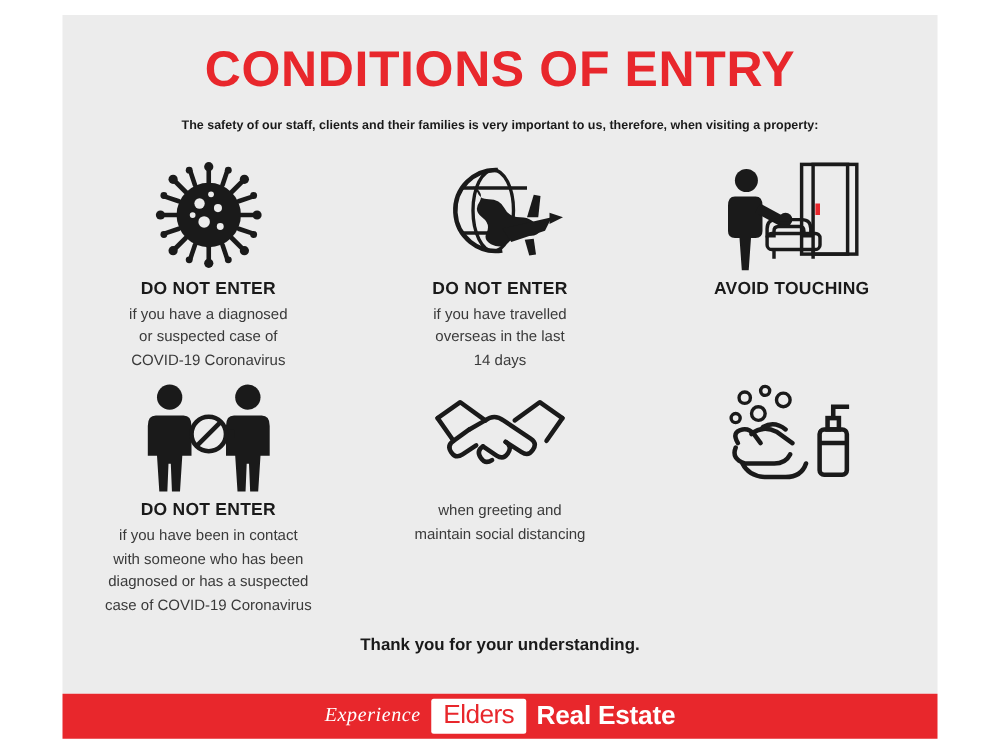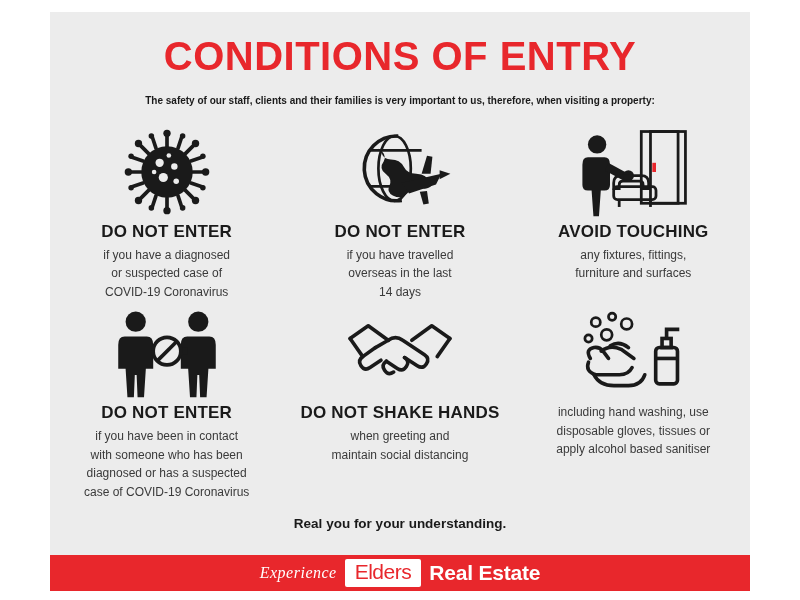--- a/index.html
+++ b/index.html
@@ -52,21 +52,21 @@
     text-align: center;
     box-sizing: border-box;
   }
   .icon-wrap {
     height: 92px;
     display: flex;
     align-items: center;
     justify-content: center;
   }
   .cell-heading {
-    font-size: 17px;
+    font-size: 14px;
     font-weight: bold;
     color: #1a1a1a;
     letter-spacing: 0.2px;
     margin-top: 4px;
   }
   .cell-body {
     font-size: 12px;
     color: #3a3a3a;
     line-height: 1.55;
     margin-top: 4px;
@@ -218,22 +218,20 @@
           <path d="M38 40 l22 12 l-4 8 l-22 -12 z" fill="#1a1a1a"></path>
           <circle cx="60" cy="54" r="6" fill="#1a1a1a"></circle>
 
           <path d="M44 62 q0 -8 8 -8 h22 q8 0 8 8 v6 h-6 v-4 q0 -4 -4 -4 h-18 q-4 0 -4 4 v4 h-6 z" fill="none" stroke="#1a1a1a" stroke-width="3"></path>
           <rect x="44" y="66" width="46" height="14" rx="4" fill="none" stroke="#1a1a1a" stroke-width="3"></rect>
           <line x1="50" y1="80" x2="50" y2="88" stroke="#1a1a1a" stroke-width="3"></line>
           <line x1="84" y1="80" x2="84" y2="88" stroke="#1a1a1a" stroke-width="3"></line>
         </svg>
       </div>
       <div class="cell-heading">AVOID TOUCHING</div>
-      <div class="cell-body">any fixtures, fittings,
-furniture and surfaces</div>
     </div>
 
     <div class="cell">
       <div class="icon-wrap">
         <svg width="112" height="92" viewBox="0 0 120 100" aria-hidden="true">
           <circle cx="26" cy="16" r="11" fill="#1a1a1a"></circle>
           <path d="M14 32 h24 q7 0 7 9 v26 h-8 l-2 31 h-7 l-1 -24 h-2 l-1 24 h-7 l-2 -31 h-8 V41 q0 -9 7 -9 z" fill="#1a1a1a"></path>
           <circle cx="94" cy="16" r="11" fill="#1a1a1a"></circle>
           <path d="M82 32 h24 q7 0 7 9 v26 h-8 l-2 31 h-7 l-1 -24 h-2 l-1 24 h-7 l-2 -31 h-8 V41 q0 -9 7 -9 z" fill="#1a1a1a"></path>
           <path d="M44 44 h14 v8 h-14 z" fill="#1a1a1a"></path>
@@ -258,21 +256,20 @@
             <path d="M52 36 q8 -6 16 0 l24 16 q6 4 2 10 q-4 6 -10 2 l-14 -9"></path>
             <path d="M70 55 q6 4 2 10 q-4 6 -10 2 l-12 -8"></path>
             <path d="M50 59 q-6 4 -2 10 q4 6 10 2"></path>
             <path d="M38 44 l-14 10 q-6 4 -2 10 q4 6 10 2 l12 -8"></path>
             <path d="M10 34 l14 20"></path>
             <path d="M120 34 l-14 20"></path>
             <path d="M52 36 l-14 8"></path>
           </g>
         </svg>
       </div>
-      <div class="cell-heading">DO NOT SHAKE HANDS</div>
       <div class="cell-body">when greeting and
 maintain social distancing</div>
     </div>
 
     <div class="cell">
       <div class="icon-wrap">
         <svg width="118" height="92" viewBox="0 0 130 100" aria-hidden="true">
 
           <g fill="none" stroke="#1a1a1a" stroke-width="3">
             <circle cx="24" cy="16" r="5"></circle>
@@ -287,28 +284,25 @@
           <path d="M30 48 q10 -8 22 -2 l14 10" fill="none" stroke="#1a1a1a" stroke-width="4" stroke-linecap="round"></path>
           <path d="M40 42 q10 -6 20 2" fill="none" stroke="#1a1a1a" stroke-width="4" stroke-linecap="round"></path>
           <path d="M22 74 q6 12 22 12 h16 q14 0 18 -12" fill="none" stroke="#1a1a1a" stroke-width="4" stroke-linecap="round"></path>
 
           <rect x="90" y="44" width="24" height="40" rx="4" fill="none" stroke="#1a1a1a" stroke-width="4"></rect>
           <rect x="97" y="34" width="10" height="10" fill="none" stroke="#1a1a1a" stroke-width="4"></rect>
           <path d="M102 34 l0 -10 l14 0" fill="none" stroke="#1a1a1a" stroke-width="4"></path>
           <path d="M90 56 h24" stroke="#1a1a1a" stroke-width="4"></path>
         </svg>
       </div>
-      <div class="cell-body">including hand washing, use
-disposable gloves, tissues or
-apply alcohol based sanitiser</div>
     </div>
 
   </div>
 
-  <div class="thanks">Real you for your understanding.</div>
+  <div class="thanks">Thank you for your understanding.</div>
 </div>
 
 <div class="footer">
   <div class="footer-inner">
     <span class="experience">Experience</span>
     <span class="elders-badge">Elders</span>
     <span class="realestate">Real Estate</span>
   </div>
 </div>
 

